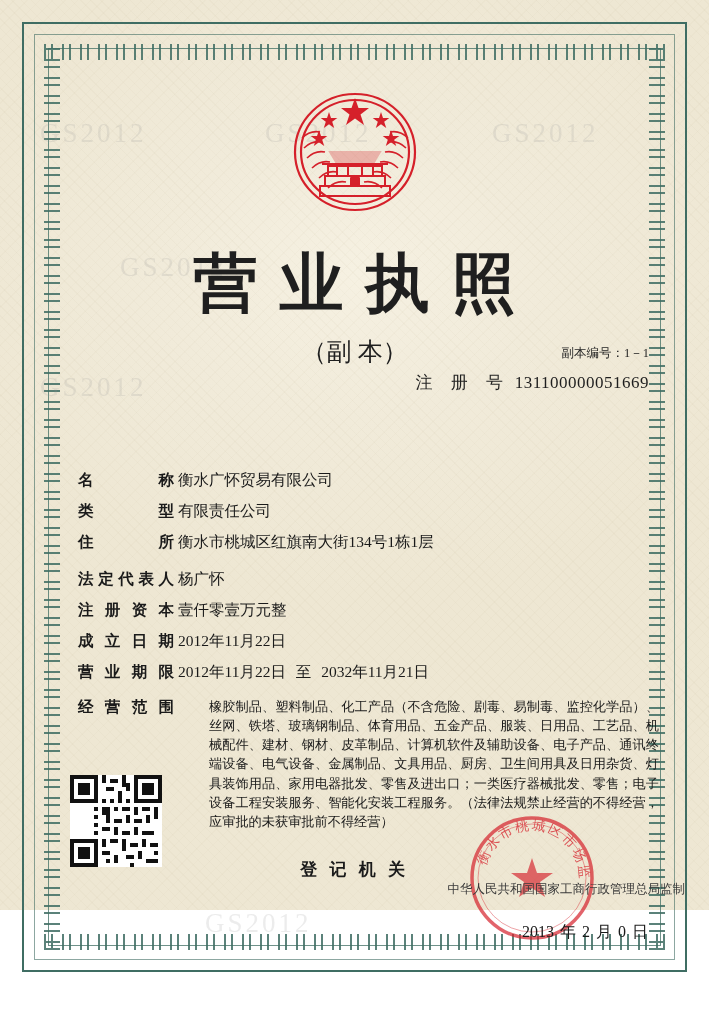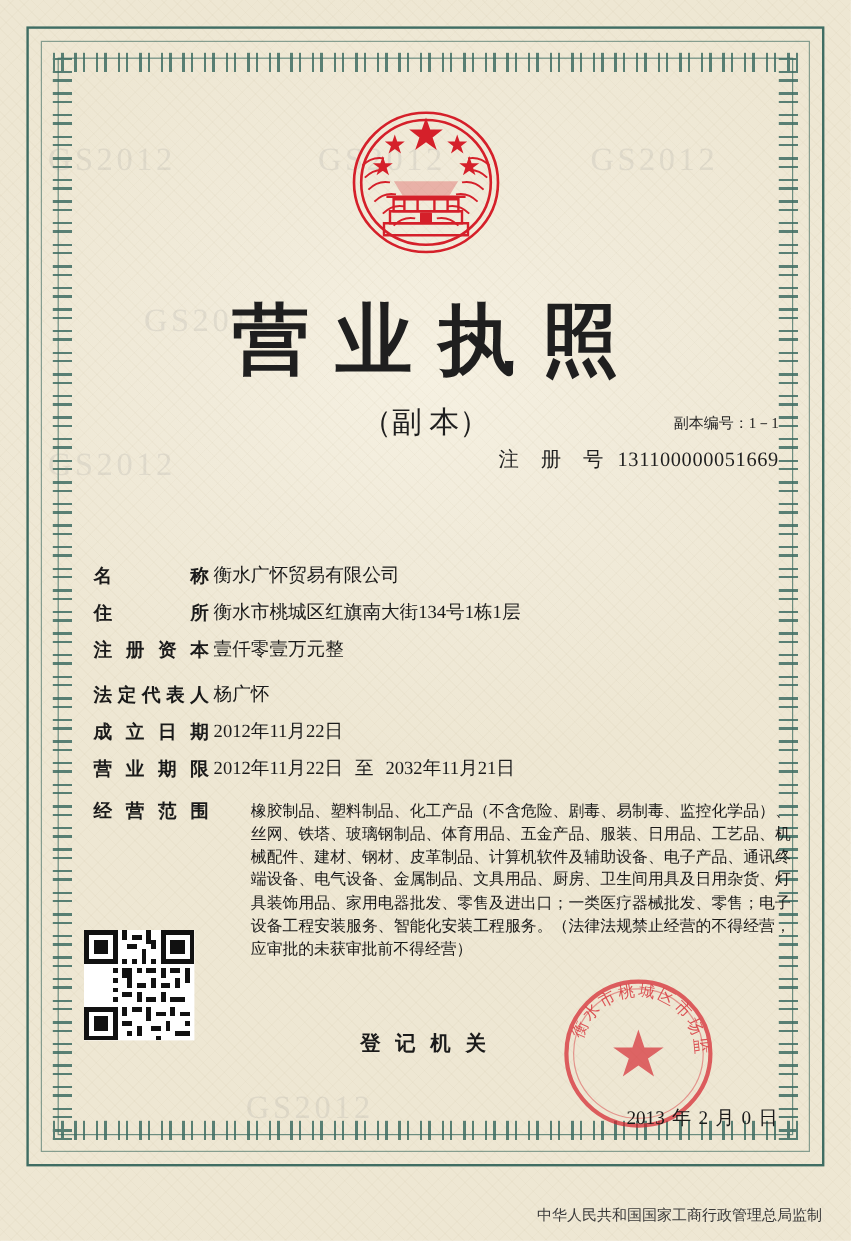--- a/index.html
+++ b/index.html
@@ -13,21 +13,21 @@
     font-family: "Liberation Serif", serif;
     overflow: hidden;
     position: relative;
   }
 
   
   #license-page {
     position: absolute;
     left: 0; top: 0;
     width: 709px;
-    height: 1034px;
+    height: 910px;
     background:
       radial-gradient(ellipse 420px 320px at 50% 30%, #f6f1e2 0%, #f1ebda 45%, #eee7d3 100%),
       linear-gradient(160deg, #f2ecdb 0%, #efe8d6 50%, #ece4d0 100%);
   }
 
   
   .paper-texture {
     position: absolute;
     left: 0; top: 0; right: 0; bottom: 0;
     background-image:
@@ -323,34 +323,38 @@
     <span class="reg-value">131100000051669</span>
   </div>
 
   <div class="fields">
 
     <div class="field">
       <div class="label">名称</div>
       <div class="value">衡水广怀贸易有限公司</div>
     </div>
 
+    <div class="field">
+      <div class="label">类型</div>
+      <div class="value">有限责任公司</div>
+    </div>
 
     <div class="field">
       <div class="label">住所</div>
       <div class="value">衡水市桃城区红旗南大街134号1栋1层</div>
     </div>
 
+    <div class="field" style="margin-top:16px;">
+      <div class="label">法定代表人</div>
+      <div class="value">杨广怀</div>
+    </div>
+
     <div class="field">
       <div class="label">注册资本</div>
       <div class="value">壹仟零壹万元整</div>
-    </div>
-
-    <div class="field" style="margin-top:16px;">
-      <div class="label">法定代表人</div>
-      <div class="value">杨广怀</div>
     </div>
 
     <div class="field">
       <div class="label">成立日期</div>
       <div class="value">2012年11月22日</div>
     </div>
 
     <div class="field business-term">
       <div class="label">营业期限</div>
       <div class="value">

